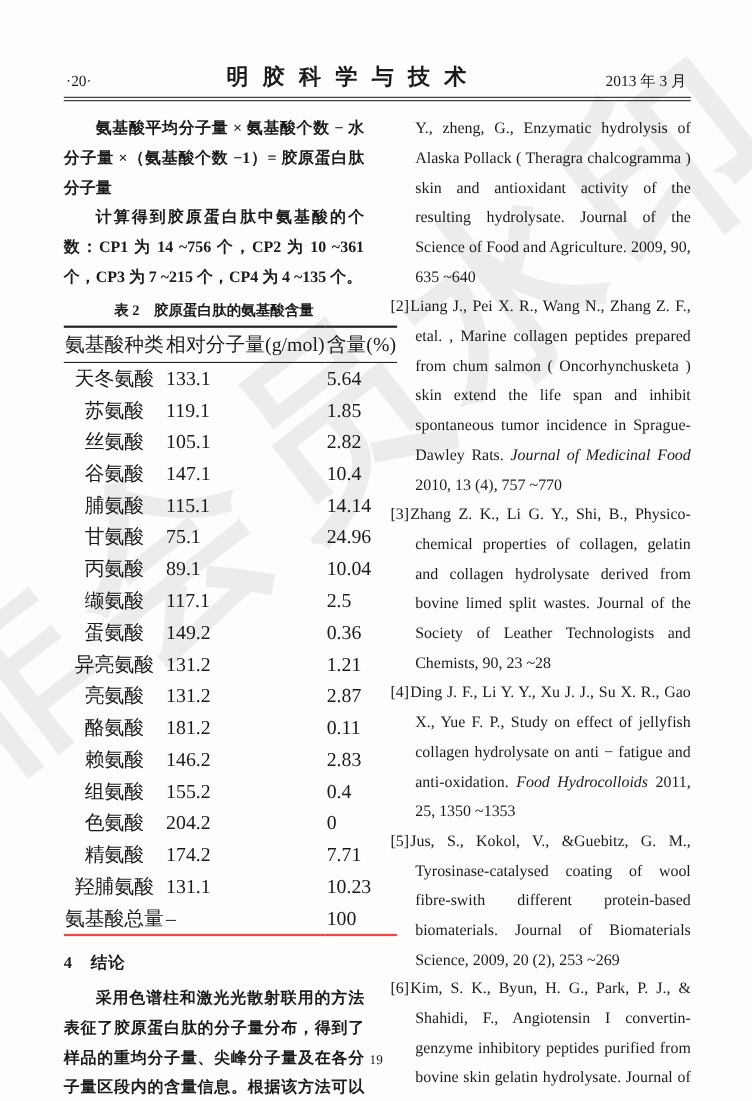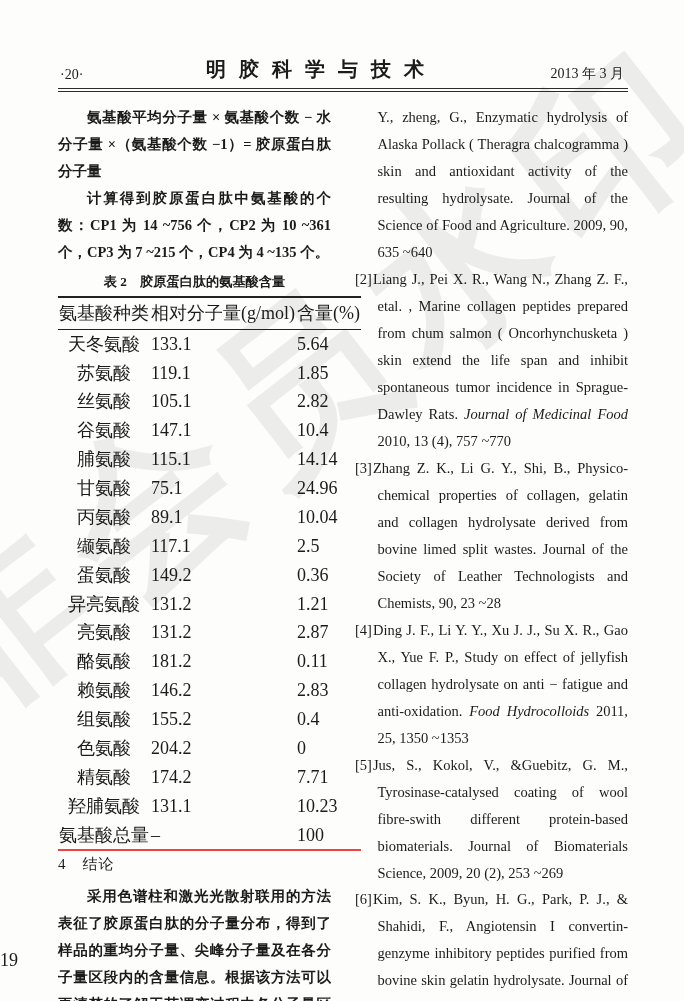--- a/index.html
+++ b/index.html
@@ -76,42 +76,43 @@
   th{
     font-weight:normal;
     border-bottom:1.1px solid #222;
     padding:4px 1px;
     text-align:center;
     white-space:nowrap;
   }
   td{padding:3.2px 1px;text-align:left;}
   td.c-name{text-align:center;}
   h3.concl{
-    font-size:15px;margin:0 0 4px 0;
-    font-weight:normal;letter-spacing:1px;
+    font-size:15px;margin:12px 0 4px 0;
+    font-weight:bold;letter-spacing:1px;
   }
   .refhead{
     text-align:center;font-weight:bold;
     font-size:15px;letter-spacing:6px;
     margin:6px 0 2px 0;
   }
   .ref{
     padding-left:1.55em;
     text-indent:-1.55em;
   }
   .ref-cont{
     padding-left:1.55em;
     text-indent:0;
   }
   .ref-marker{margin-right:1px;}
   em{}
   .pageno{
     position:absolute;
     bottom:30px;left:0;right:0;
-    font-size:18px;
+    text-align:center;
+    font-size:12px;
     z-index:1;
     font-family:Liberation Serif, serif;
   }
 </style>
 </head>
 <body>
 
 <div class="sheet">
   <div class="watermark">非会员水印</div>
 

